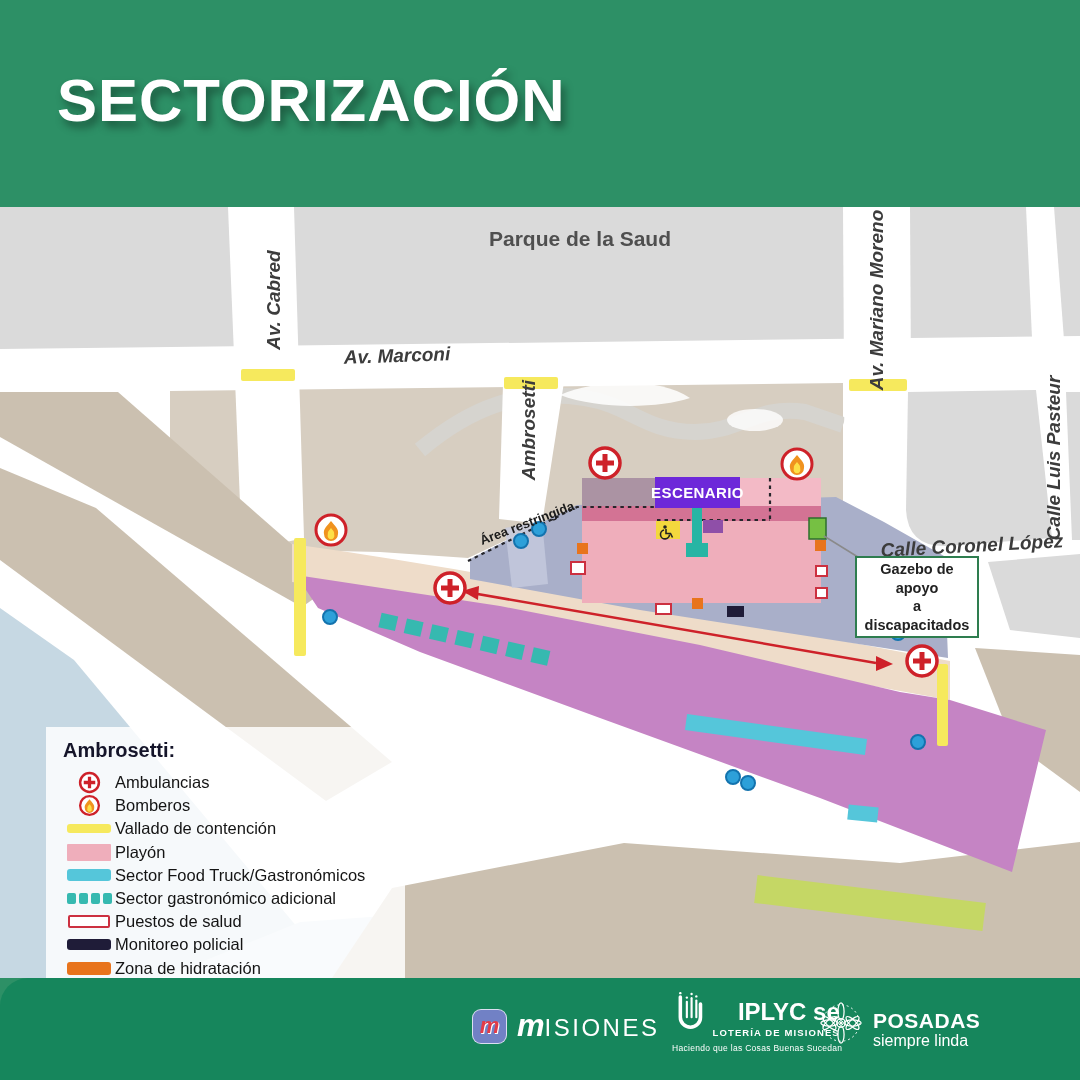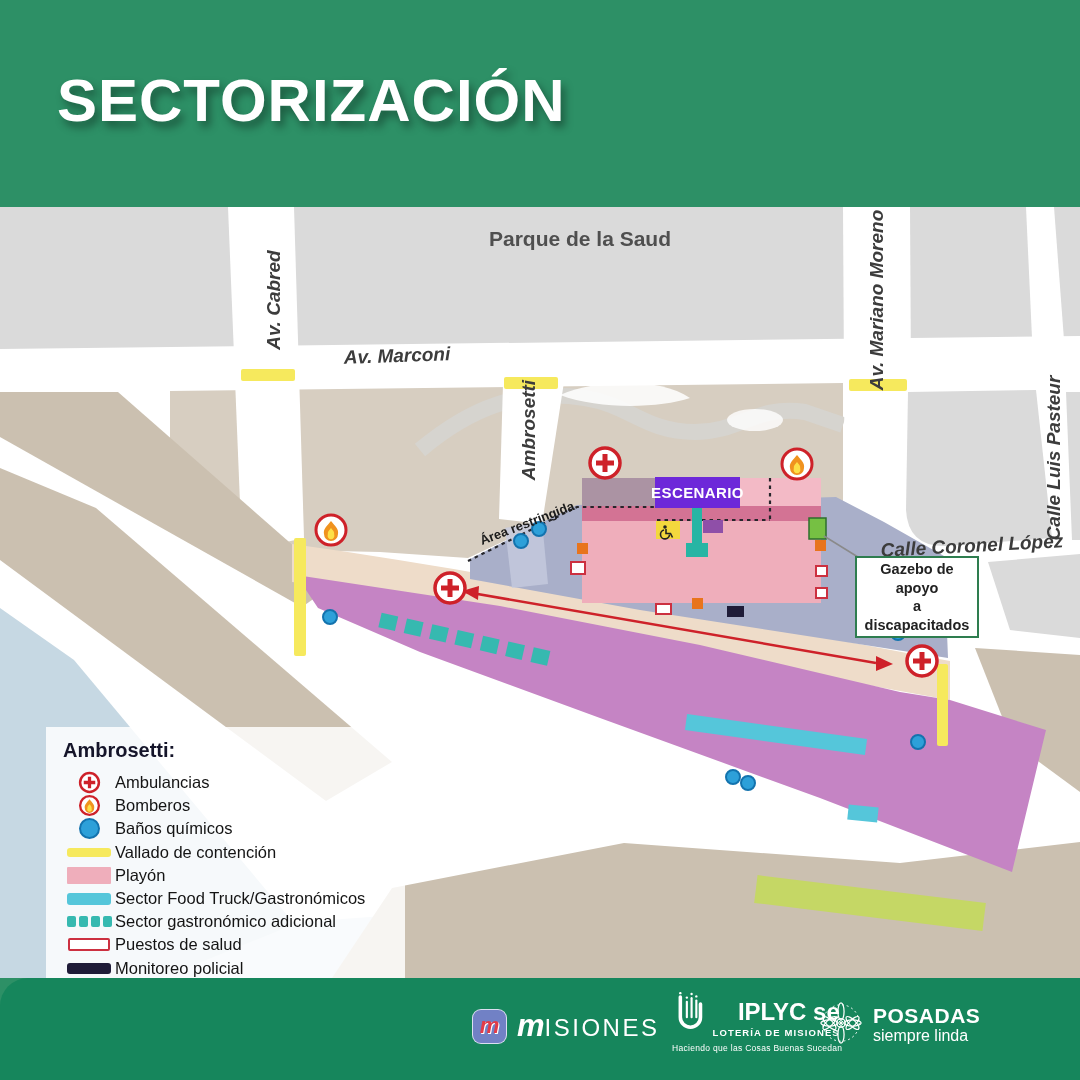--- a/index.html
+++ b/index.html
@@ -69,21 +69,21 @@
   .mis-badge span { font-style:italic; font-size:22px; font-weight:bold; color:#e23b47;
                     text-shadow:1px 1px 0 #fff; line-height:1; }
   .mis-word { display:flex; align-items:baseline; }
   .mis-m { font-style:italic; font-size:31px; font-weight:bold; }
   .mis-rest { font-size:24px; font-weight:400; letter-spacing:2.5px; }
   .iplyc { left:672px; top:992px; flex-direction:column; align-items:center; }
   .iplyc-row { display:flex; align-items:flex-end; gap:6px;text-align:right; }
   .iplyc-name { font-size:24px; font-weight:bold; line-height:1; }
   .iplyc-sub { font-size:9.5px; font-weight:bold; letter-spacing:1.1px; margin-top:3px; }
   .iplyc-tag { font-size:8.5px; margin-top:5px; letter-spacing:.3px; }
-  .posadas { left:818px; top:1000px; gap:9px; }
+  .posadas { left:818px; top:1000px; gap:9px;align-items:flex-end; }
   .pos-col { display:flex; flex-direction:column; }
   .pos-name { font-size:21px; font-weight:bold; letter-spacing:.5px; line-height:1.05; }
   .pos-sub { font-size:16px; font-weight:300; }
 </style>
 </head>
 <body>
 
 <svg class="map-svg" viewBox="0 0 1080 1080">
 
   <rect x="0" y="207" width="1080" height="771" fill="#ffffff"></rect>
@@ -261,26 +261,20 @@
   </div>
   <div class="lrow">
     <span class="sw">
       <svg width="23" height="23" viewBox="-12 -12 24 24">
           <circle r="9.8" fill="#fff" stroke="#ce2129" stroke-width="2.4"></circle>
           <path d="M0,-6.5 C2.8,-3 5.6,-0.7 4.9,2.8 A4.9,4.9 0 1 1 -4.9,2.8 C-5.6,-0.7 -2.8,-3 0,-6.5 Z" fill="#f0931f"></path>
           <path d="M0,-1.4 C1.4,0.3 2.4,1 2.2,3.1 A2.4,2.5 0 1 1 -2.2,3.1 C-2.4,1 -1.4,0.3 0,-1.4 Z" fill="#fde047"></path>
         </svg>
     </span>
     <span class="ltext">Bomberos</span>
-  </div>
-  <div class="lrow">
-    <span class="sw">
-        <span class="sw-circle-blue"></span>
-      </span>
-    <span class="ltext">Baños químicos</span>
   </div>
   <div class="lrow">
     <span class="sw">
         <span class="bar sw-yellow"></span>
       </span>
     <span class="ltext">Vallado de contención</span>
   </div>
   <div class="lrow">
     <span class="sw">
         <span class="bar sw-pink"></span>

